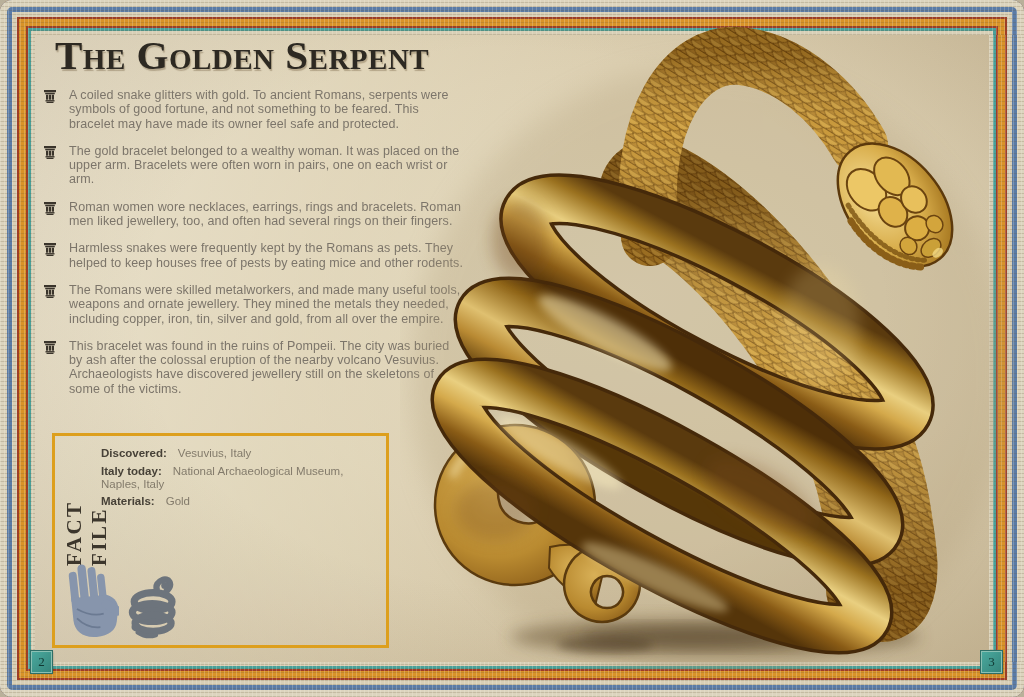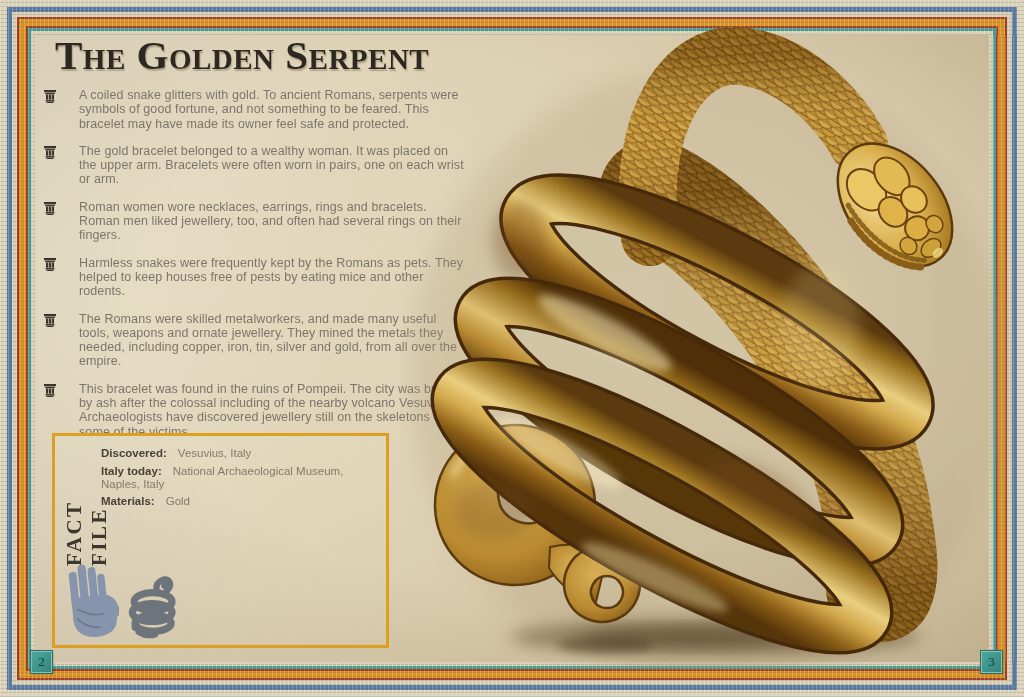--- a/index.html
+++ b/index.html
@@ -10,20 +10,21 @@
     background:#dcd4be;
     box-shadow:
       inset 0 0 0 7px  #dcd4be,
       inset 0 0 0 12px #5a7ba6,
       inset 0 0 0 17px #d8cfb6,
       inset 0 0 0 19px #a03d25,
       inset 0 0 0 26px #d99328,
       inset 0 0 0 28px #a03d25,
       inset 0 0 0 31px #49a099,
       inset 0 0 0 35px #d8cfb6;
+    border-radius: 12px;
   }
   .mosaic-strip {
     position:absolute; opacity:.55; pointer-events:none;
     background-image:
       repeating-linear-gradient(90deg, rgba(248,243,228,.40) 0 1px, rgba(0,0,0,0) 1px 4px),
       repeating-linear-gradient(0deg,  rgba(105,90,60,.38) 0 1px, rgba(0,0,0,0) 1px 4px);
   }
   .ms-top    { left:0; right:0; top:0; height:35px; }
   .ms-bottom { left:0; right:0; bottom:0; height:35px; }
   .ms-left   { left:0; width:35px; top:35px; bottom:35px; }
@@ -41,21 +42,21 @@
   }
 
   .title {
     position:absolute; left:55px; top:31px; width:420px;
     font-family:"Liberation Serif", serif; font-variant:small-caps; font-weight:600;
     font-size:41px; letter-spacing:.5px; color:#2d2922; white-space:nowrap;
     text-shadow:1px 2px 1px rgba(88,66,34,.32);
   }
 
   .bullets { position:absolute; left:44px; top:88px; width:422px; }
-  .bullet  { display:flex; gap:23px; margin-bottom:13px; }
+  .bullet  { display:flex; gap:13px; margin-bottom:13px; }
   .col-icon{ width:12px; height:13px; flex:0 0 12px; margin-top:2px; }
   .bullet p{ font-size:12.5px; line-height:14.3px; color:#7c756a; letter-spacing:.1px; }
 
   .fact-file {
     position:absolute; left:52px; top:433px; width:337px; height:215px;
     border:3px solid #dd9f1d; background:rgba(255,250,233,.05);
   }
   .ff-heading {
     position:absolute; left:7px; top:8px; height:122px;
     writing-mode:vertical-rl; transform:rotate(180deg);
@@ -169,21 +170,21 @@
           <g fill="#3a342b">
             <rect x="0" y="0" width="12" height="2.2"></rect>
             <rect x="1.2" y="2.7" width="9.6" height="1.6"></rect>
             <rect x="2" y="4.7" width="2.2" height="5"></rect>
             <rect x="4.9" y="4.7" width="2.2" height="5"></rect>
             <rect x="7.8" y="4.7" width="2.2" height="5"></rect>
             <rect x="1.5" y="10.1" width="9" height="1.4"></rect>
             <rect x="2.5" y="11.8" width="7" height="1.2"></rect>
           </g>
         </svg>
-      <p>This bracelet was found in the ruins of Pompeii. The city was buried by ash after the colossal including of the nearby volcano Vesuvius. Archaeologists have discovered jewellery still on the skeletons of some of the victims.</p>
+      <p>This bracelet was found in the ruins of Pompeii. The city was buried by ash after the colossal eruption of the nearby volcano Vesuvius. Archaeologists have discovered jewellery still on the skeletons of some of the victims.</p>
     </div>
   </div>
 
   <div class="fact-file">
     <div class="ff-heading">Fact File</div>
     <div class="ff-fields">
       <div class="ff-row"><span class="ff-label">Discovered:</span><span class="ff-value">Vesuvius, Italy</span></div>
       <div class="ff-row"><span class="ff-label">Italy today:</span><span class="ff-value">National Archaeological Museum, Naples, Italy</span></div>
       <div class="ff-row"><span class="ff-label">Materials:</span><span class="ff-value">Gold</span></div>
     </div>

